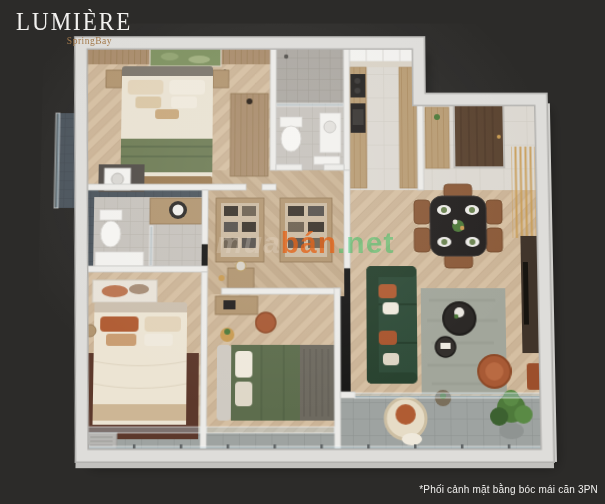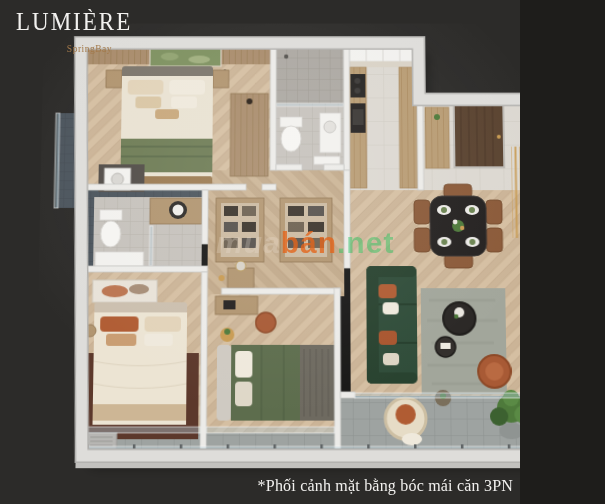--- a/index.html
+++ b/index.html
@@ -1,17 +1,17 @@
 <!DOCTYPE html>
 <html style="--background: #2C2B29; --wall: #DEDDDA; --woodFloor: #D5BFA2; --corridorWood: #CBB495; --tileGray: #C6C2BC; --marble: #DCD8D1; --balconyTile: #9EA3A1; --slateBlue: #4C555D; --sofaGreen: #2F4C39; --duvetGreen: #5D6D4D; --blanketGreen: #6E7C55; --duvetCream: #ECE4D3; --terracotta: #B05C33; --chairBrown: #8B5A39; --cabinetWood: #B19570; --entryDoor: #5A4330; --brassGold: #C89B52; --tableBlack: #242120; --rugMaroon: #5C382B; --rugLiving: #A2A69B; --plantGreen: #4E7A3B; --watermarkOrange: #E4651A; --logoGold: #A3794A; --textWhite: #F2F1EF;"><head>
 <meta charset="utf-8">
 <style>
   html,body{margin:0;padding:0;}
   body{background:#1e1d1b;font-family:"Liberation Sans",sans-serif;}
-  .stage{position:relative;width:520px;height:504px;overflow:hidden;
+  .stage{position:relative;width:605px;height:504px;overflow:hidden;
          background:var(--background,#2C2B29);}
   
   .plan-wrap{position:absolute;inset:0;}
   svg.plan{display:block;transform:perspective(1100px) rotateX(5deg);transform-origin:50% 42%;}
   
   .wall-outer-rim{fill:none;stroke:#B2B1AE;stroke-width:14;stroke-linejoin:miter;}
   .wall-outer{fill:none;stroke:var(--wall,#DEDDDA);stroke-width:11;stroke-linejoin:miter;}
   .wall-in{fill:#ECEBE8;stroke:#C9C8C5;stroke-width:.8;}
   .wall-face-b{fill:#C2C1BE;}
   .wall-face-r{fill:#CFCECB;}
@@ -46,30 +46,30 @@
   .plant{fill:var(--plantGreen,#4E7A3B);} .plant-d{fill:#3C6130;} .plant-l{fill:#5A8A45;}
   .door{fill:var(--entryDoor,#5A4330);}
   .fold{stroke:#DED4C0;stroke-width:1;fill:none;}
   .foldg{stroke:#4F5E42;stroke-width:1;fill:none;}
   
   .logo{position:absolute;left:16px;top:10px;color:var(--textWhite,#F2F1EF);
         font-family:"Liberation Serif",serif;width:96px;}
   .logo-title{font-size:23px;letter-spacing:2px;font-weight:400;transform:scaleY(1.05);
         white-space:nowrap;}
   .logo-sub{font-size:9.5px;color:var(--logoGold,#A3794A);text-align:right;
-        letter-spacing:.5px;margin-top:8px;}
+        letter-spacing:.5px;margin-top:0;}
   .watermark{position:absolute;left:216px;top:226px;font-size:30px;font-weight:bold;
         font-family:"Liberation Sans",sans-serif;letter-spacing:1px;white-space:nowrap;
         pointer-events:none;}
   .wm-pre{color:rgba(240,228,214,.25);font-style:italic;}
   .wm-brand{color:var(--watermarkOrange,#E4651A);opacity:.78;}
   .wm-suf{color:#22c55e;opacity:.45;}
-  .caption{position:absolute;right:7px;bottom:9px;font-size:16px;
+  .caption{position:absolute;right:7px;bottom:9px;font-size:10px;
         color:var(--textWhite,#F2F1EF);letter-spacing:.2px;
-        font-family:Liberation Serif, serif;margin-left:8px;}
+        font-family:Liberation Sans, sans-serif;margin-left:8px;}
 </style>
 </head>
 <body>
 
 <div class="stage">
 
   <div class="plan-wrap">
   <svg class="plan" width="605" height="504" viewBox="0 0 605 504" xmlns="http://www.w3.org/2000/svg">
     <defs>
       <pattern id="wood" width="14" height="14" patternUnits="userSpaceOnUse" patternTransform="rotate(45)">

